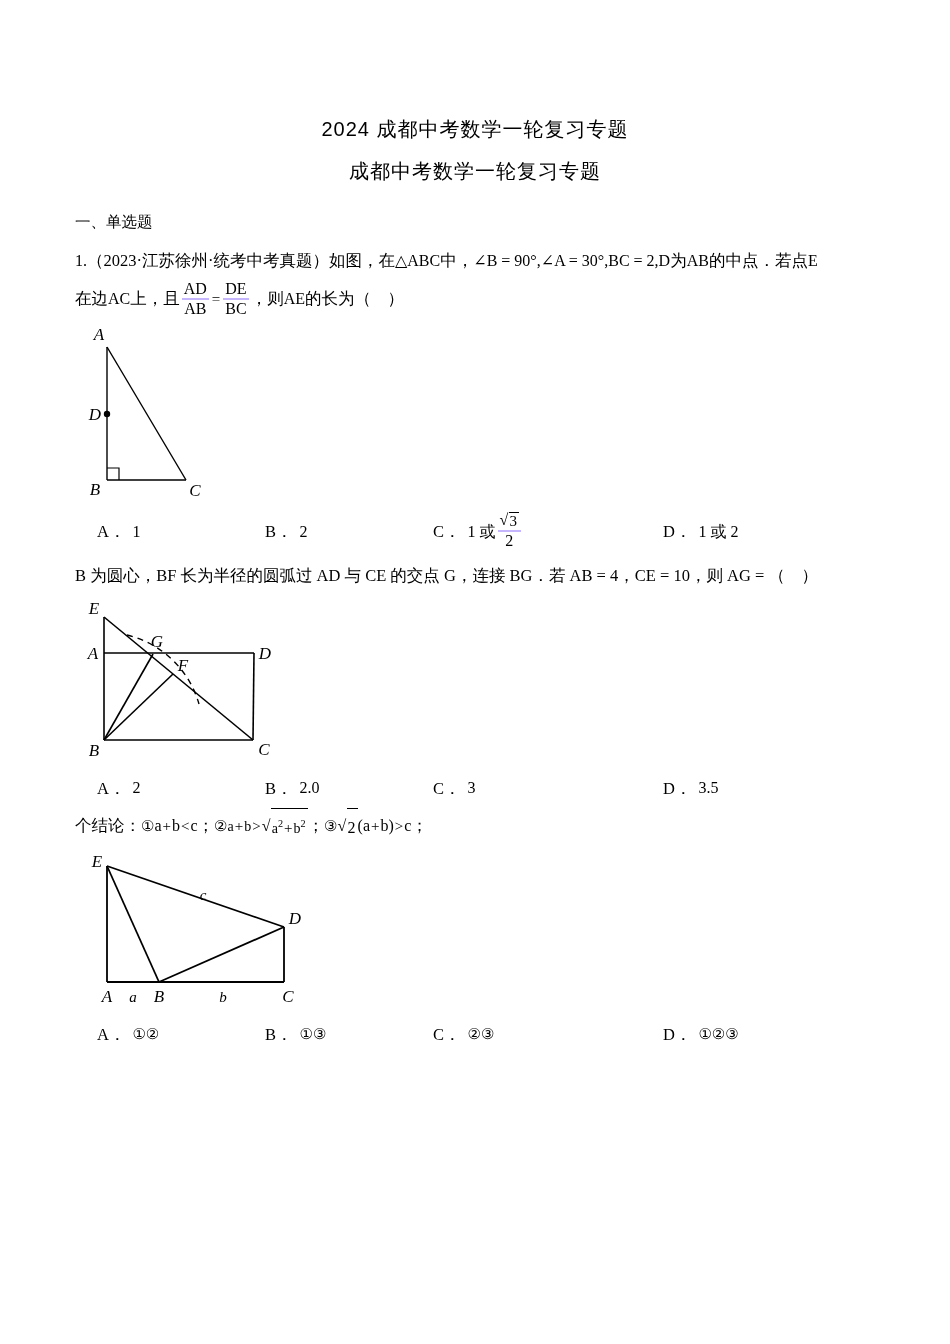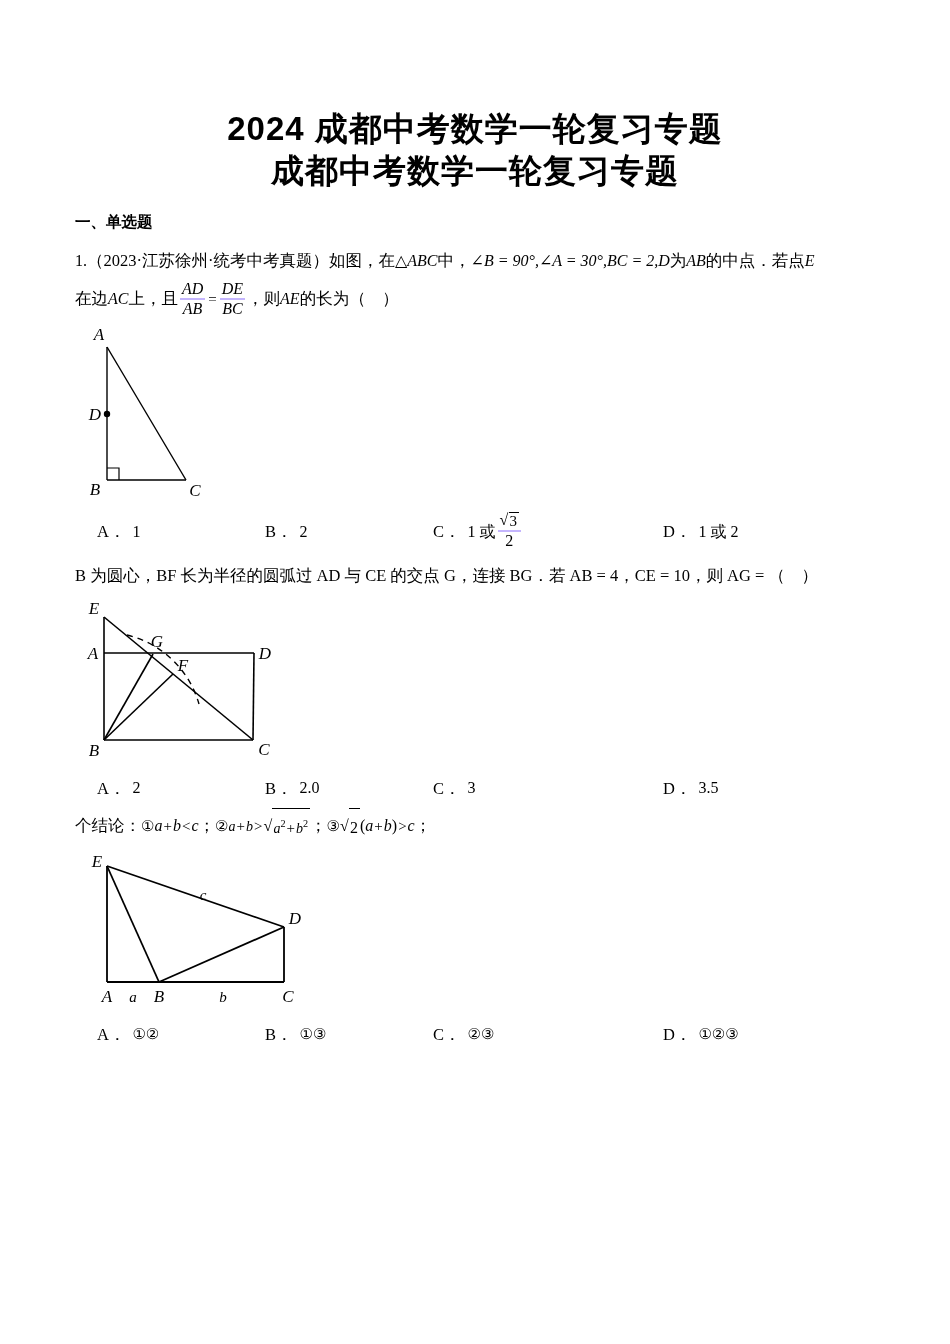--- a/index.html
+++ b/index.html
@@ -20,47 +20,46 @@
     width: 950px;
     height: 1344px;
     padding: 0;
   }
   .title-block {
     text-align: center;
     padding-top: 108px;
   }
   .doc-title-1, .doc-title-2 {
     font-family: "Liberation Sans", "DejaVu Sans", sans-serif;
-    font-weight: bold;
-    font-size: 33px;
+    font-weight: normal;
+    font-size: 20px;
     letter-spacing: 1px;
     line-height: 42px;
   }
   .content {
     margin: 0 72px 0 75px;
     font-size: 16.5px;
     line-height: 1.55;
   }
   .section-head {
     font-family: "Liberation Sans", "DejaVu Sans", sans-serif;
-    font-weight: bold;
+    font-weight: normal;
     font-size: 15.5px;
     margin-top: 18px;
     margin-bottom: 8px;
   }
   .qline {
     margin: 0;
     padding: 0;
     line-height: 38px;
     white-space: nowrap;
     font-size: 16.5px;
   }
   .mi {
     font-family: "Liberation Serif", "DejaVu Serif", serif;
-    font-style: italic;
     font-size: 16px;
   }
   .mn {
     font-family: "Liberation Serif", "DejaVu Serif", serif;
     font-style: normal;
     font-size: 16px;
   }
   .mi.sm { font-size: 14px; }
   .op { font-style: normal; font-size: 15px; padding: 0 1px; }
   .frac {

